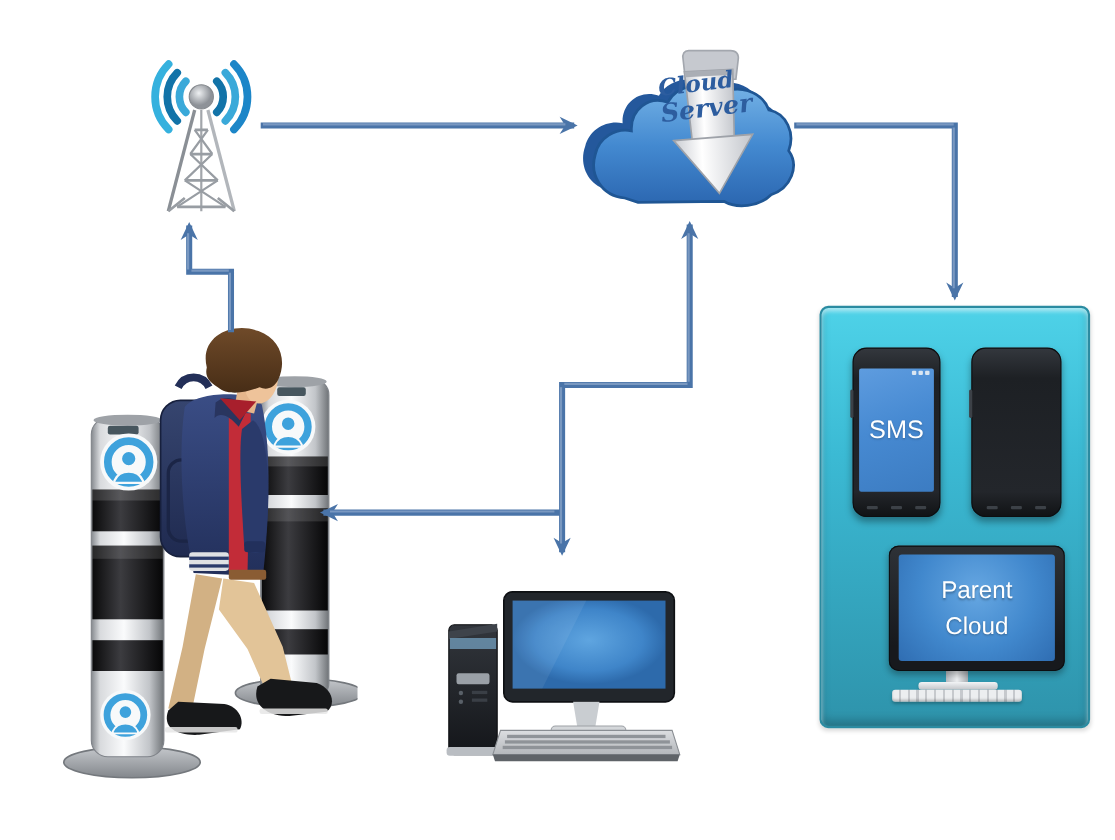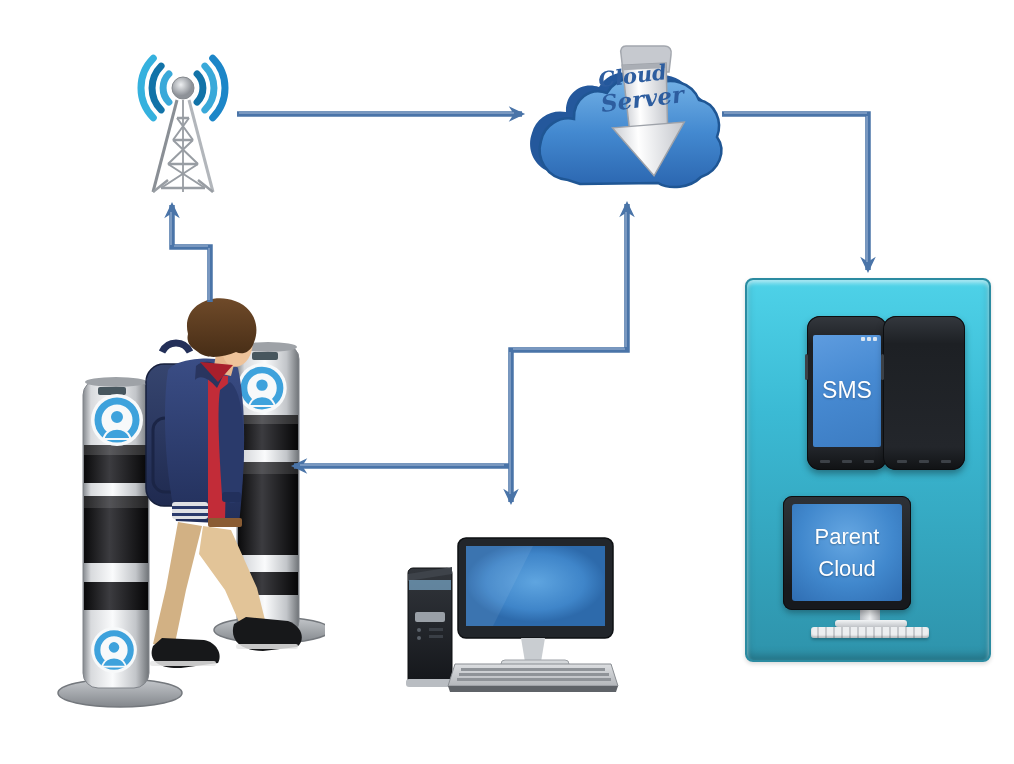--- a/index.html
+++ b/index.html
@@ -27,21 +27,21 @@
   .phone-screen{position:absolute;left:6px;right:6px;top:19px;bottom:23px;border-radius:2px;
     background:linear-gradient(160deg,#5e9cdf 0%,#478ad2 45%,#3c7cc2 100%);
     display:flex;align-items:center;justify-content:center;
     color:#fff;font-size:23px;line-height:1.3;text-align:center;text-shadow:0 1px 2px rgba(0,0,0,.25);}
   .phone-status{position:absolute;top:2px;right:4px;display:flex;gap:2px;}
   .phone-status i{display:block;width:4px;height:4px;background:#e9eef4;opacity:.9;border-radius:1px;}
   .phone-btn{position:absolute;left:-2px;top:38px;width:3px;height:26px;background:#3c4147;border-radius:2px;}
   .phone-nav{position:absolute;bottom:7px;left:0;right:0;display:flex;justify-content:center;gap:12px;}
   .phone-nav i{display:block;width:10px;height:3px;background:#3c4147;border-radius:1px;}
 
-  .portal{position:absolute;left:36px;top:216px;width:128px;height:114px;z-index:2;
+  .portal{position:absolute;left:61px;top:216px;width:160px;height:114px;z-index:2;
     background:linear-gradient(180deg,#2e3237,#17191d 80%);border-radius:9px;
     box-shadow:0 3px 6px rgba(0,0,0,.3), inset 0 0 0 1px #0c0e10;}
   .portal-screen{position:absolute;left:9px;right:9px;top:8px;bottom:9px;border-radius:3px;
     background:radial-gradient(circle at 50% 35%,#66a7e2 0%,#4188cd 55%,#2f6db2 100%);
     display:flex;align-items:center;justify-content:center;
     color:#fff;font-size:22px;line-height:1.45;text-align:center;text-shadow:0 1px 2px rgba(0,0,0,.3);}
   .portal-neck{position:absolute;left:113px;top:330px;width:20px;height:12px;
     background:linear-gradient(90deg,#b9bdc2,#f0f2f4,#a9adb2);}
   .portal-base{position:absolute;left:88px;top:340px;width:72px;height:7px;border-radius:3px;
     background:linear-gradient(180deg,#f2f4f6,#c2c5c9);box-shadow:0 1px 2px rgba(0,0,0,.25);}
@@ -246,21 +246,21 @@
       <path d="M55,164 L225,164 L223,170 L57,170 Z" fill="#5f6368"></path>
       <g fill="#8f9398">
         <rect x="68" y="146" width="144" height="3"></rect>
           <rect x="66" y="151" width="150" height="3"></rect>
         <rect x="64" y="156" width="154" height="3"></rect>
       </g>
     </g>
   </svg>
 
   <div class="panel">
-    <div class="phone" style="left:60px;top:36px;width:80px;height:154px;">
+    <div class="phone" style="left:28px;top:36px;width:80px;height:154px;">
       <div class="phone-btn"></div>
       <div class="phone-screen">
         <div class="phone-status">
             <i></i>
             <i></i>
             <i></i>
           </div>
         <span>SMS</span>
       </div>
       <div class="phone-nav">

